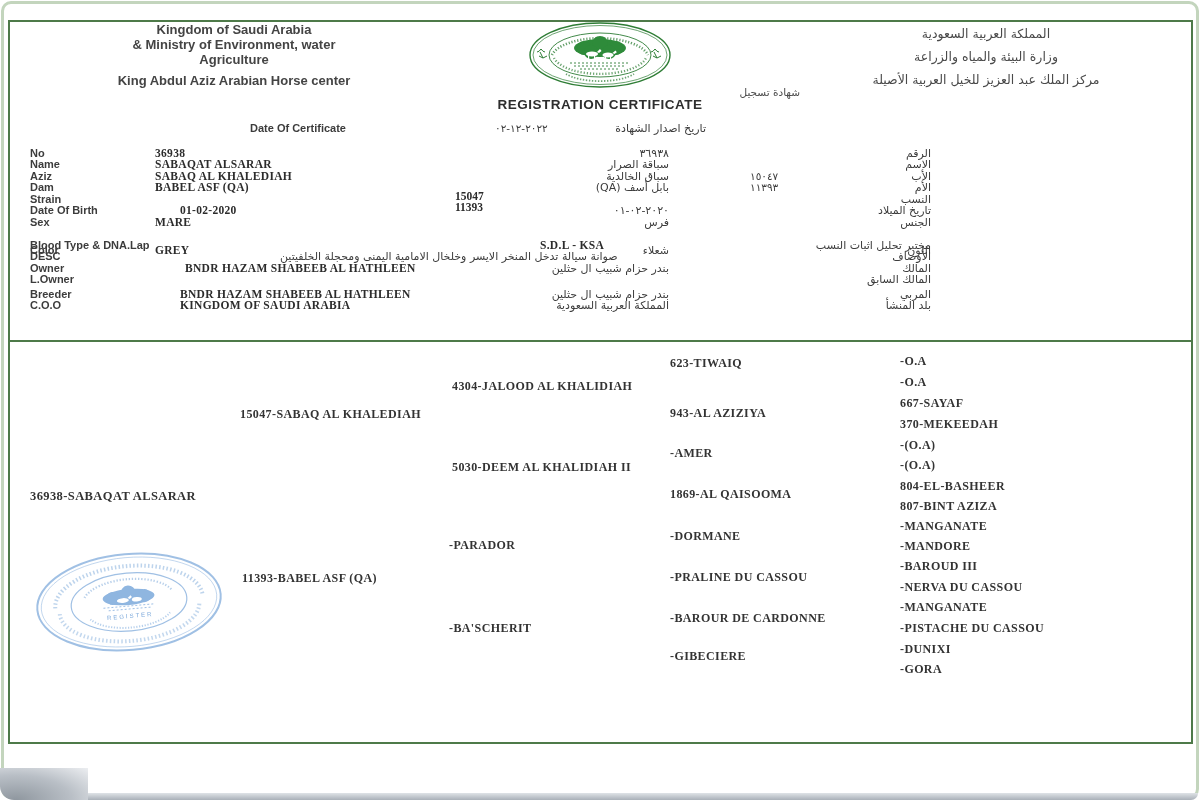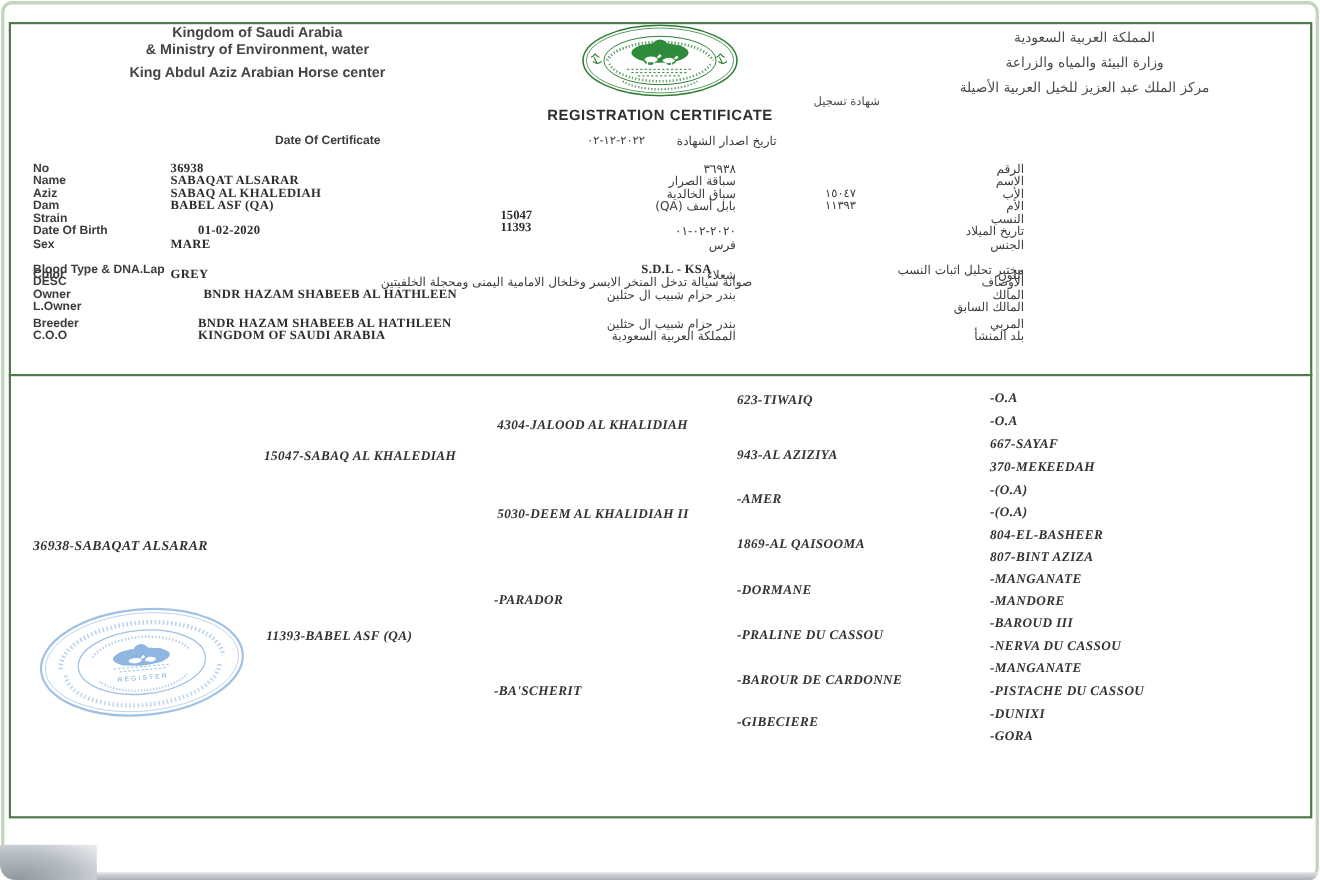--- a/index.html
+++ b/index.html
@@ -30,39 +30,40 @@
   .lab{position:absolute;left:30px;font-weight:600;color:#3c3c3c;white-space:nowrap;}
   .lab2{position:absolute;left:250px;font-weight:600;color:#3c3c3c;white-space:nowrap;}
   .val{position:absolute;left:155px;font-family:"Liberation Serif",serif;font-weight:bold;
        letter-spacing:.3px;color:#2c2c2c;white-space:nowrap;font-size:11.5px;}
   .num2{position:absolute;left:455px;font-family:"Liberation Serif",serif;font-weight:bold;
        color:#2c2c2c;font-size:11.5px;margin-top:20px;}
   .arnum{position:absolute;left:750px;font-size:10.5px;color:#3c3c3c;}
   .arval{position:absolute;right:295px;font-size:11px;color:#3c3c3c;white-space:nowrap;}
   .arlab{position:absolute;right:33px;font-size:11px;color:#3c3c3c;white-space:nowrap;}
   .arlab-mid{position:absolute;right:258px;font-size:11px;color:#3c3c3c;white-space:nowrap;}
-  .centered{text-align:center;}
+  .centered{text-align:left;}
   
   .pnode{position:absolute;font-family:"Liberation Serif",serif;font-weight:bold;
-        font-size:12px;letter-spacing:.4px;color:#333;white-space:nowrap;font-style:italic;}
+        font-size:12px;letter-spacing:.4px;color:#333;white-space:nowrap;}
   .pnode.g1{font-size:12.5px;}
   .stamp-wrap{position:absolute;left:33px;top:550px;width:192px;height:104px;
         transform:rotate(-5deg);opacity:.9;}
 </style>
 </head>
 <body>
 
 <div id="page">
   <div class="outer-border"></div>
   <div class="inner-frame"></div>
   <div class="separator"></div>
 
   <div class="hdr-left">
     <div>Kingdom of Saudi Arabia</div>
     <div>&amp; Ministry of Environment, water</div>
+    <div>Agriculture</div>
     <div class="line4">King Abdul Aziz Arabian Horse center</div>
   </div>
   <div class="hdr-right ar">
     <div>المملكة العربية السعودية</div>
     <div>وزارة البيئة والمياه والزراعة</div>
     <div>مركز الملك عبد العزيز للخيل العربية الأصيلة</div>
   </div>
 
   <div class="logo-wrap">
     <svg width="144" height="66" viewBox="0 0 144 66">

